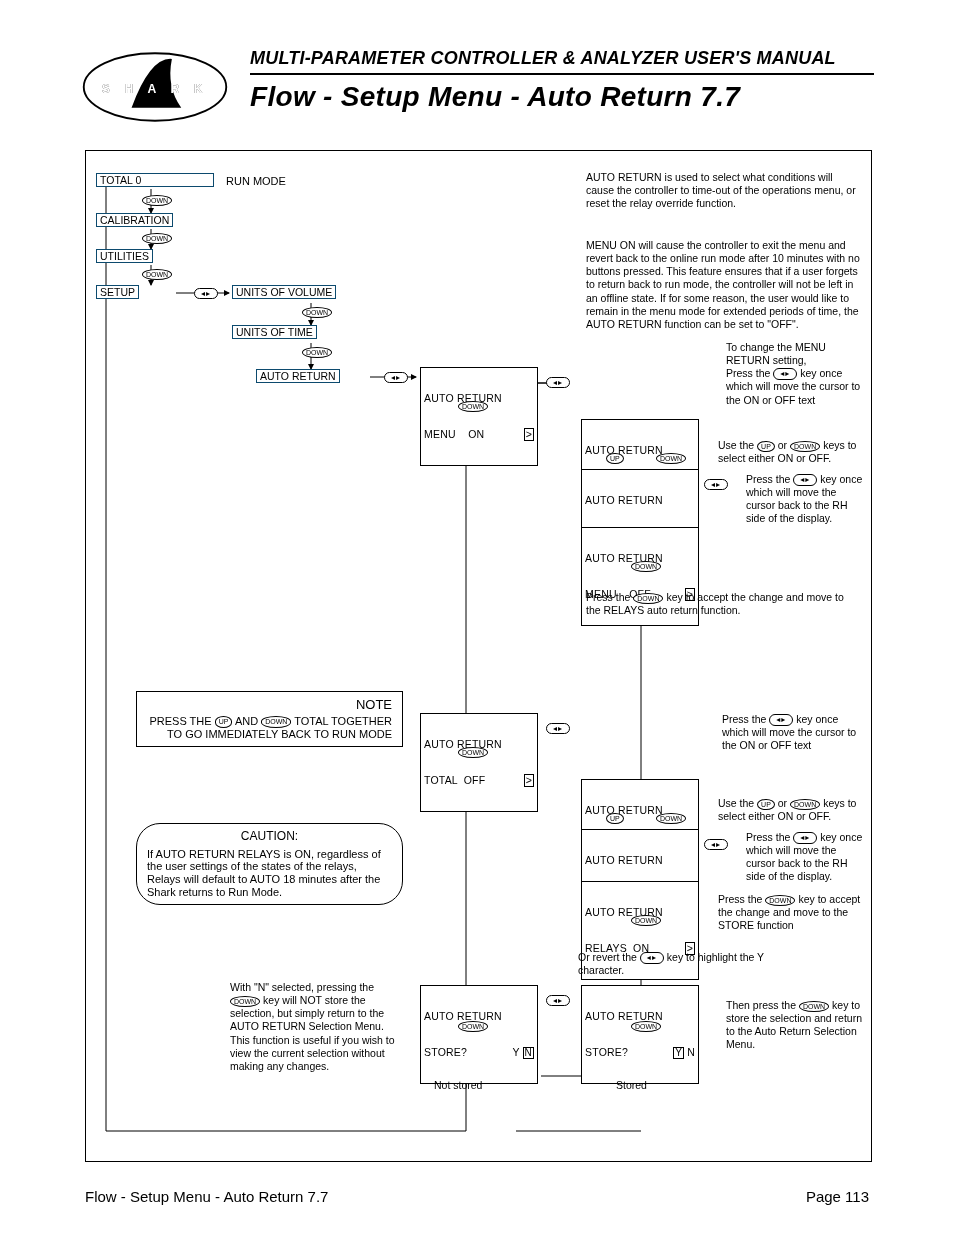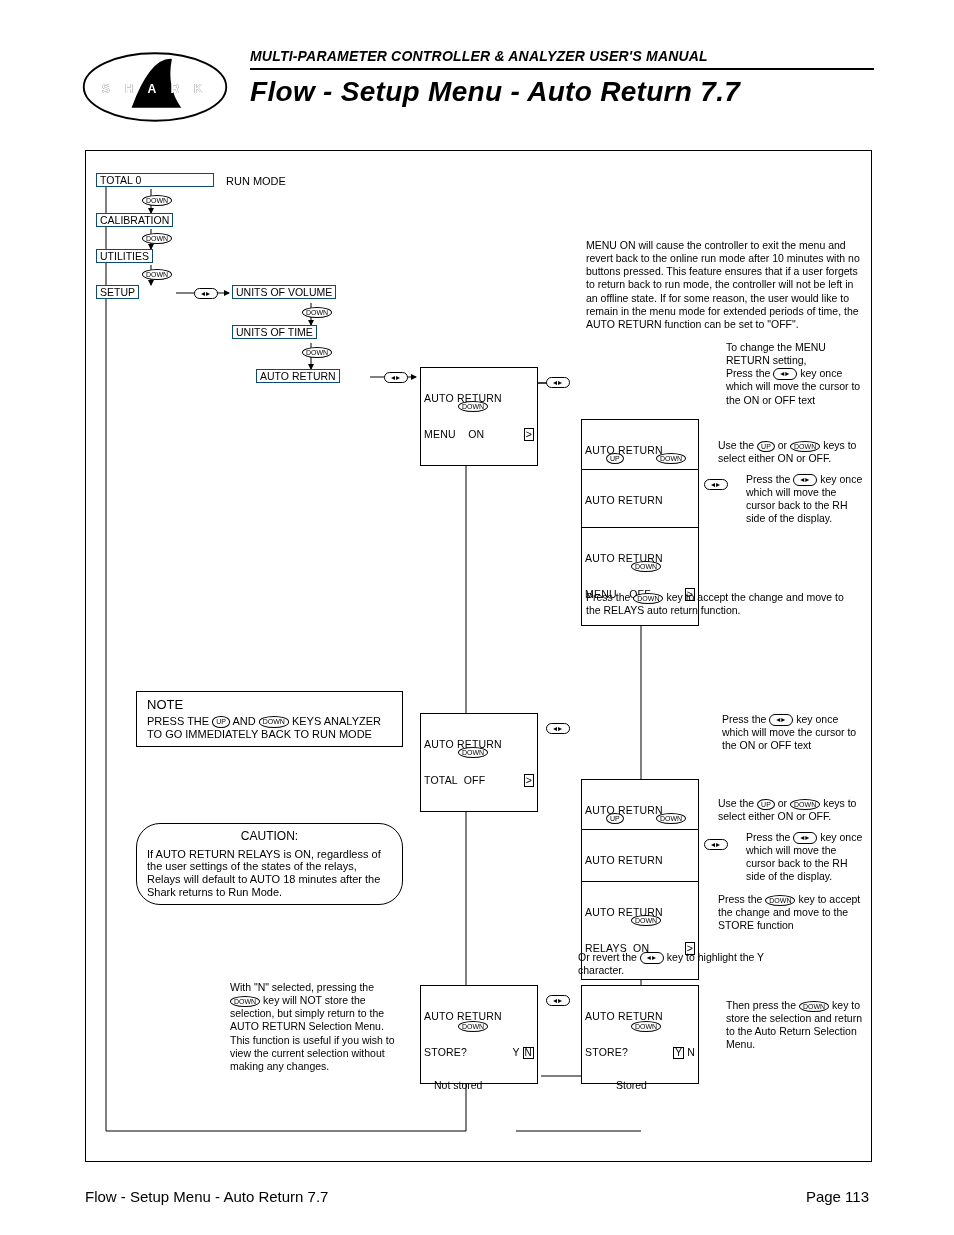--- a/index.html
+++ b/index.html
@@ -24,21 +24,21 @@
     position: absolute;
     left: 0; top: 0;
     width: 150px; height: 78px;
   }
   .logo svg { width: 150px; height: 78px; }
   .header-texts {
     position: absolute;
     left: 170px; right: 0; top: 0;
   }
   .supertitle {
-    font-size: 14px;
+    font-size: 18px;
     font-weight: bold;
     font-style: italic;
     border-bottom: 2px solid #000;
     padding-bottom: 4px;
     margin-bottom: 6px;
     letter-spacing: 0.2px;
   }
   .title {
     font-size: 28px;
     font-weight: bold;
@@ -97,21 +97,21 @@
     font-size: 8px;
     padding: 0 6px;
     background: #fff;
     vertical-align: middle;
     letter-spacing: 1px;
   }
   .txt { font-size: 10.5px; line-height: 1.25; }
   .note-box {
     border: 1px solid #000;
     padding: 6px 10px;
-    text-align: left;
+    text-align: right;
     font-size: 11px;
   }
   .note-box .nt { font-size: 13px; margin-bottom:2px; }
   .caution-box {
     border: 1px solid #000;
     padding: 6px 10px;
     font-size: 11px;
   }
   .caution-box .ct { text-align:center; font-size:12px; margin-bottom:4px;}
   .cursor-box {
@@ -199,20 +199,21 @@
     <div class="el lcd" style="left:170px; top:218px;">AUTO RETURN</div>
     <div class="el" style="left:298px; top:219px;"><span class="keywide">◂▸</span></div>
 
     <div class="el lcd2" style="left:334px; top:216px; width:116px;">
       <span class="row"><span>AUTO RETURN</span></span>
       <span class="row"><span>MENU    ON</span><span style="float:right;border:1px solid #000;padding:0 1px;line-height:1;">&gt;</span></span>
     </div>
     <div class="el" style="left:460px; top:224px;"><span class="keywide">◂▸</span></div>
     <div class="el" style="left:372px; top:248px;"><span class="key">DOWN</span></div>
 
+    <div class="el txt" style="left:500px; top:20px; width:270px;">AUTO RETURN is used to select what conditions will cause the controller to time-out of the operations menu, or reset the relay override function.</div>
     <div class="el txt" style="left:500px; top:88px; width:275px;">MENU ON will cause the controller to exit the menu and revert back to the online run mode after 10 minutes with no buttons pressed. This feature ensures that if a user forgets to return back to run mode, the controller will not be left in an offline state. If for some reason, the user would like to remain in the menu mode for extended periods of time, the AUTO RETURN function can be set to "OFF".</div>
 
     <div class="el txt" style="left:640px; top:190px; width:140px;">
       <span>To change the MENU RETURN setting,</span><br>
       <span>Press the</span> <span class="keywide">◂▸</span> <span>key once which will move the cursor to the ON or OFF text</span>
     </div>
 
     <div class="el lcd2" style="left:495px; top:268px; width:116px;">
       <span class="row"><span>AUTO RETURN</span></span>
       <span class="row"><span>MENU    </span><span class="cursor-box">O</span><span>N</span><span style="float:right;">&gt;</span></span>
@@ -305,21 +306,21 @@
     <div class="el txt" style="left:144px; top:830px; width:175px;">
       <span>With "N" selected, pressing the</span> <span class="key">DOWN</span> <span>key will NOT store the selection, but simply return to the AUTO RETURN Selection Menu. This function is useful if you wish to view the current selection without making any changes.</span>
     </div>
 
     <div class="el txt" style="left:348px; top:928px;">Not stored</div>
     <div class="el txt" style="left:530px; top:928px;">Stored</div>
 
     <div class="el note-box" style="left:50px; top:540px; width:245px;">
       <div class="nt">NOTE</div>
       <div>
-        <span>PRESS THE</span> <span class="key">UP</span> <span>AND</span> <span class="key">DOWN</span> <span>KEYS ANALYZER TO GO IMMEDIATELY BACK TO RUN MODE</span>
+        <span>PRESS THE</span> <span class="key">UP</span> <span>AND</span> <span class="key">DOWN</span> <span>TOTAL TOGETHER TO GO IMMEDIATELY BACK TO RUN MODE</span>
       </div>
     </div>
 
     <div class="el caution-box" style="left:50px; top:672px; width:245px;border-radius:24px;">
       <div class="ct">CAUTION:</div>
       <div>If AUTO RETURN RELAYS is ON, regardless of the user settings of the states of the relays, Relays will default to AUTO 18 minutes after the Shark returns to Run Mode.</div>
     </div>
 
   </div>
 

